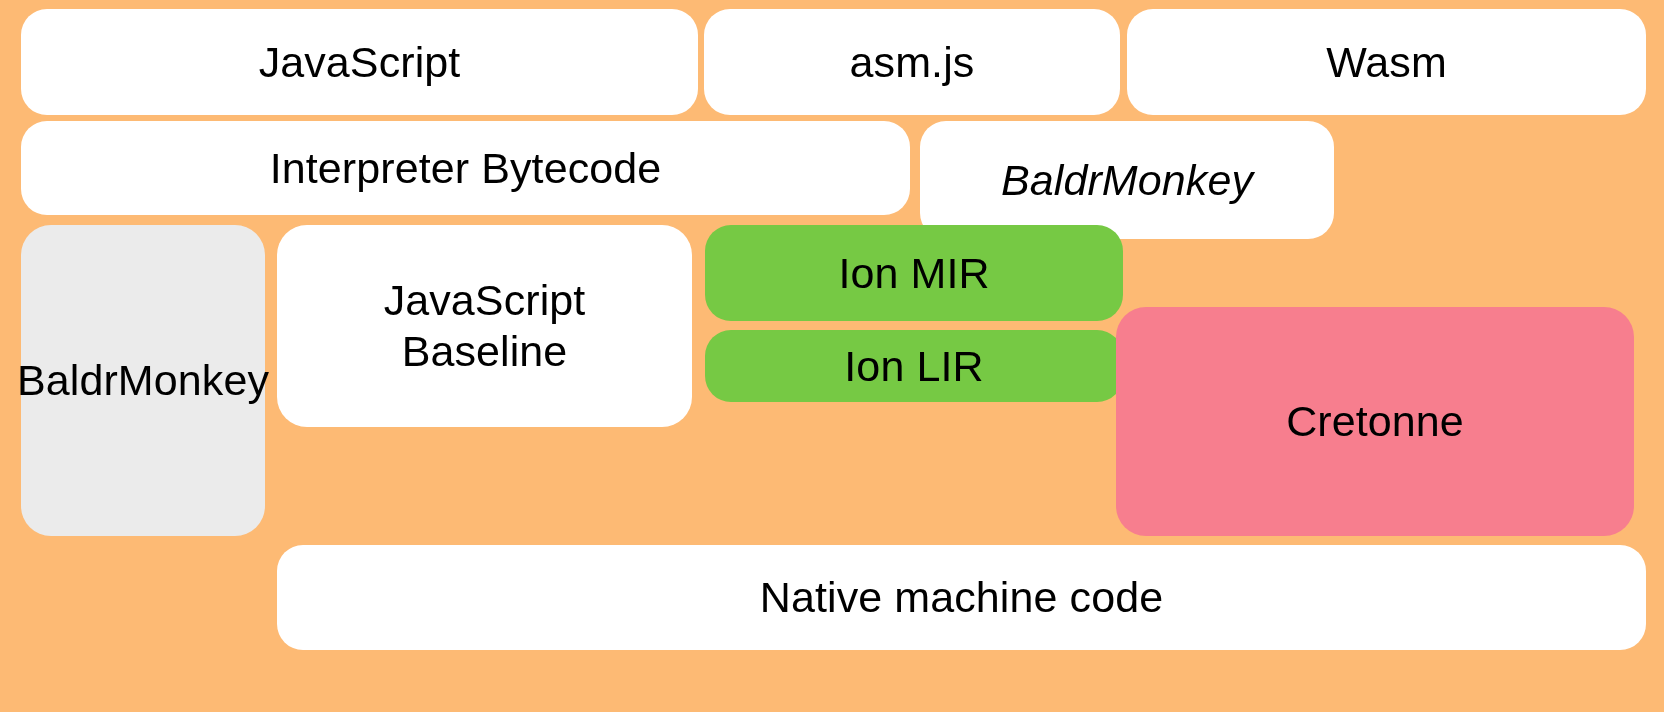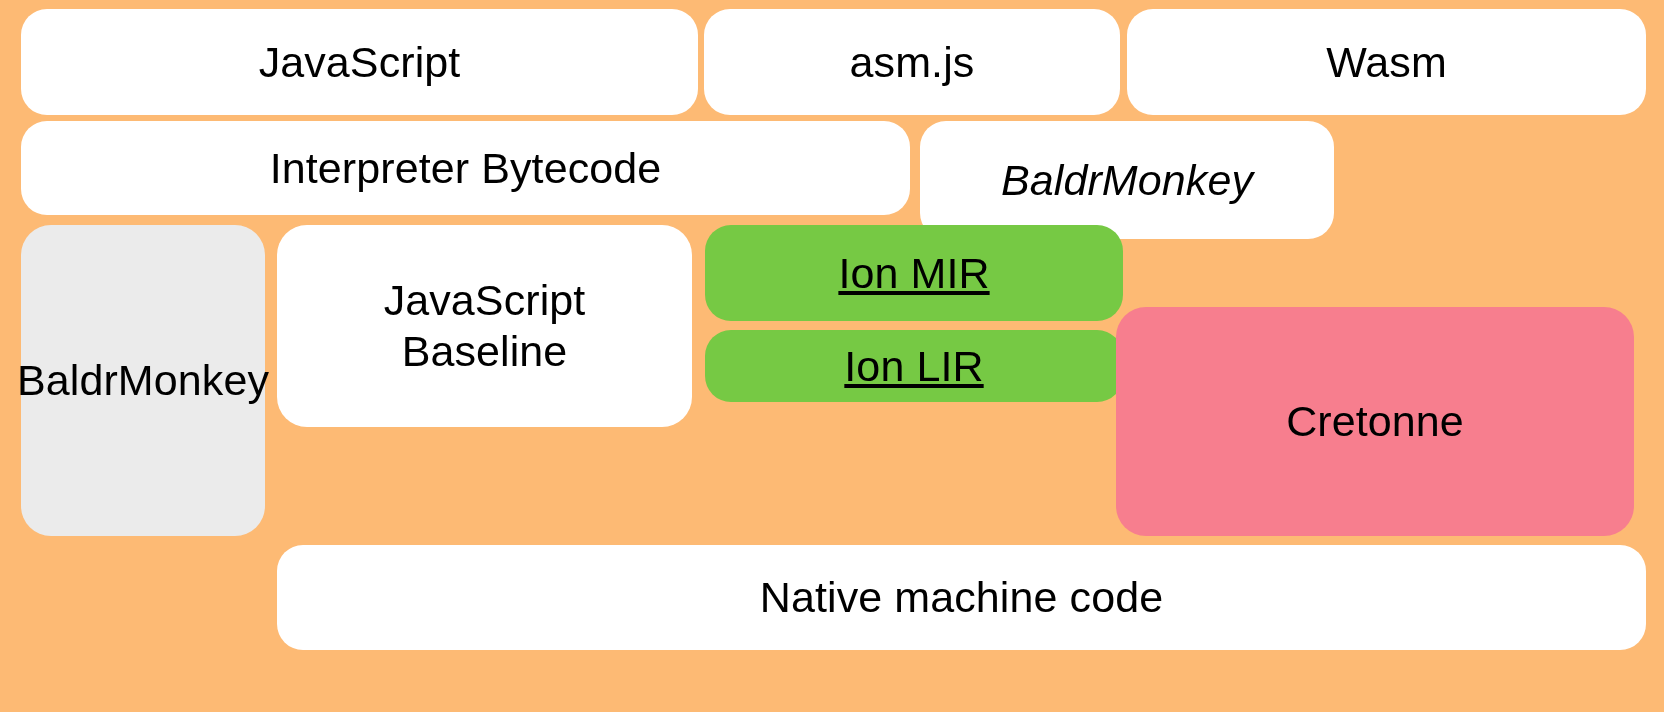--- a/index.html
+++ b/index.html
@@ -30,21 +30,21 @@
     font-size: 43px;
     line-height: 1.18;
     font-family: "Liberation Sans", sans-serif;
     font-weight: 400;
     letter-spacing: 0.1px;
     white-space: pre-line;
     padding: 0 10px;
   }
   .box.white  { background: #ffffff; }
   .box.grey   { background: #ebebeb; }
-  .box.green  { background: #76c944; text-decoration: underline; }
+  .box.green  { background: #76c944; }
   .box.pink   { background: #f77e8e; }
   .box.tall   { border-radius: 30px; }
 </style>
 </head>
 <body>
 
 <div id="stage">
 
   <div class="box white" style="left:21px; top:9px; width:677px; height:106px;">JavaScript</div>
 

